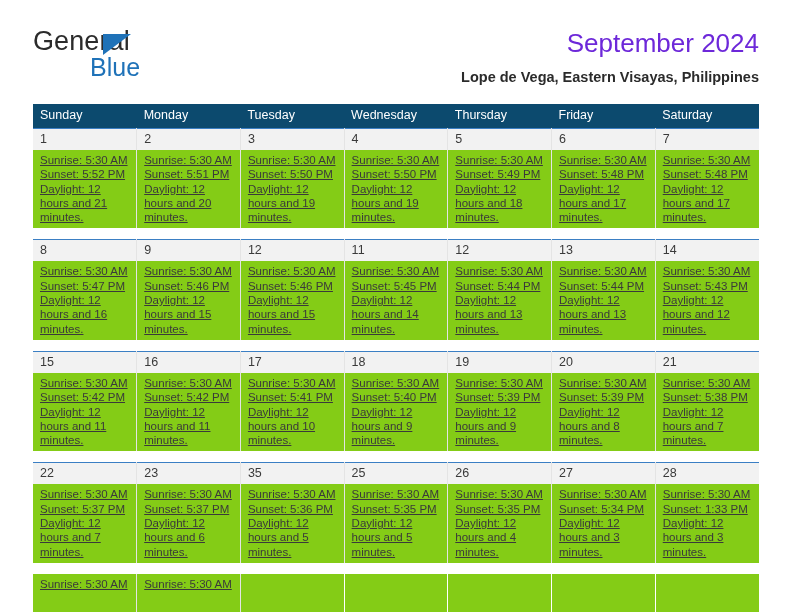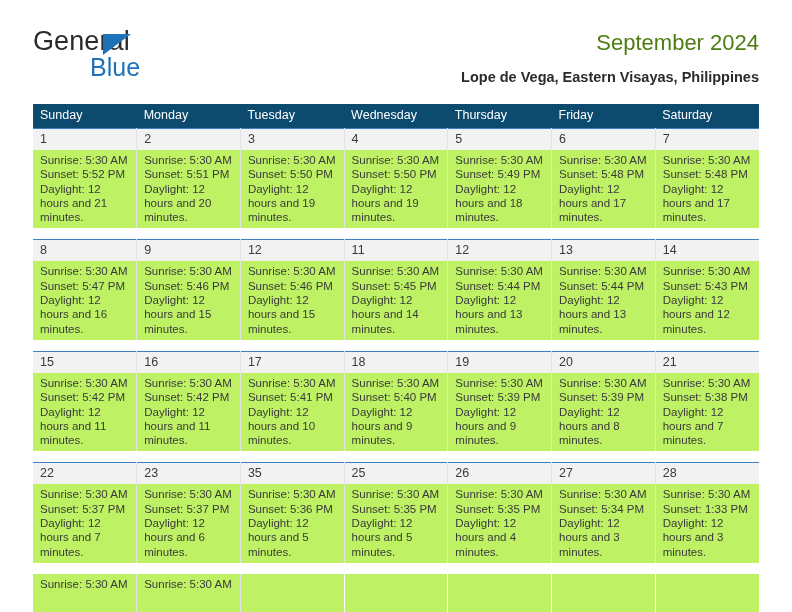--- a/index.html
+++ b/index.html
@@ -64,22 +64,22 @@
     line-height: 30px;
   }
 
   .title-wrap {
     position: absolute;
     right: 0;
     top: 0;
     text-align: right;
   }
   .cal-title {
-    font-size: 22px;
-    color: #4d7c0f;
+    font-size: 26px;
+    color: #6d28d9;
     line-height: 34px;
     white-space: nowrap;
   }
   .cal-subtitle {
     margin-top: 8px;
     font-size: 14.5px;
     color: #2b2b2b;
     line-height: 18px;
     white-space: nowrap;
     font-weight: bold;
@@ -124,28 +124,29 @@
     line-height: 15px;
     vertical-align: top;
   }
   .daynum-row td.empty {
     background: #ffffff;
     border-top: 1.3px solid #3b7fc4;
     border-right: 1px solid #ffffff;
   }
 
   .detail-row td {
-    background: #bef264;
+    background: #84cc16;
     border-right: 1px solid #e4e4e4;
     vertical-align: top;
     padding: 3px 6px 4px 7px;
     font-size: 11.5px;
     line-height: 14.3px;
     color: #3a3a3a;
     height: 62px;
+    text-decoration: underline;
   }
   .detail-row td.empty {
     border-right: 1px solid #ffffff;
   }
   .detail-row td:last-child,
   .daynum-row td:last-child {
     border-right: none;
   }
   .ev { display: block; white-space: nowrap; }
   .ev-daylight { white-space: normal; }

